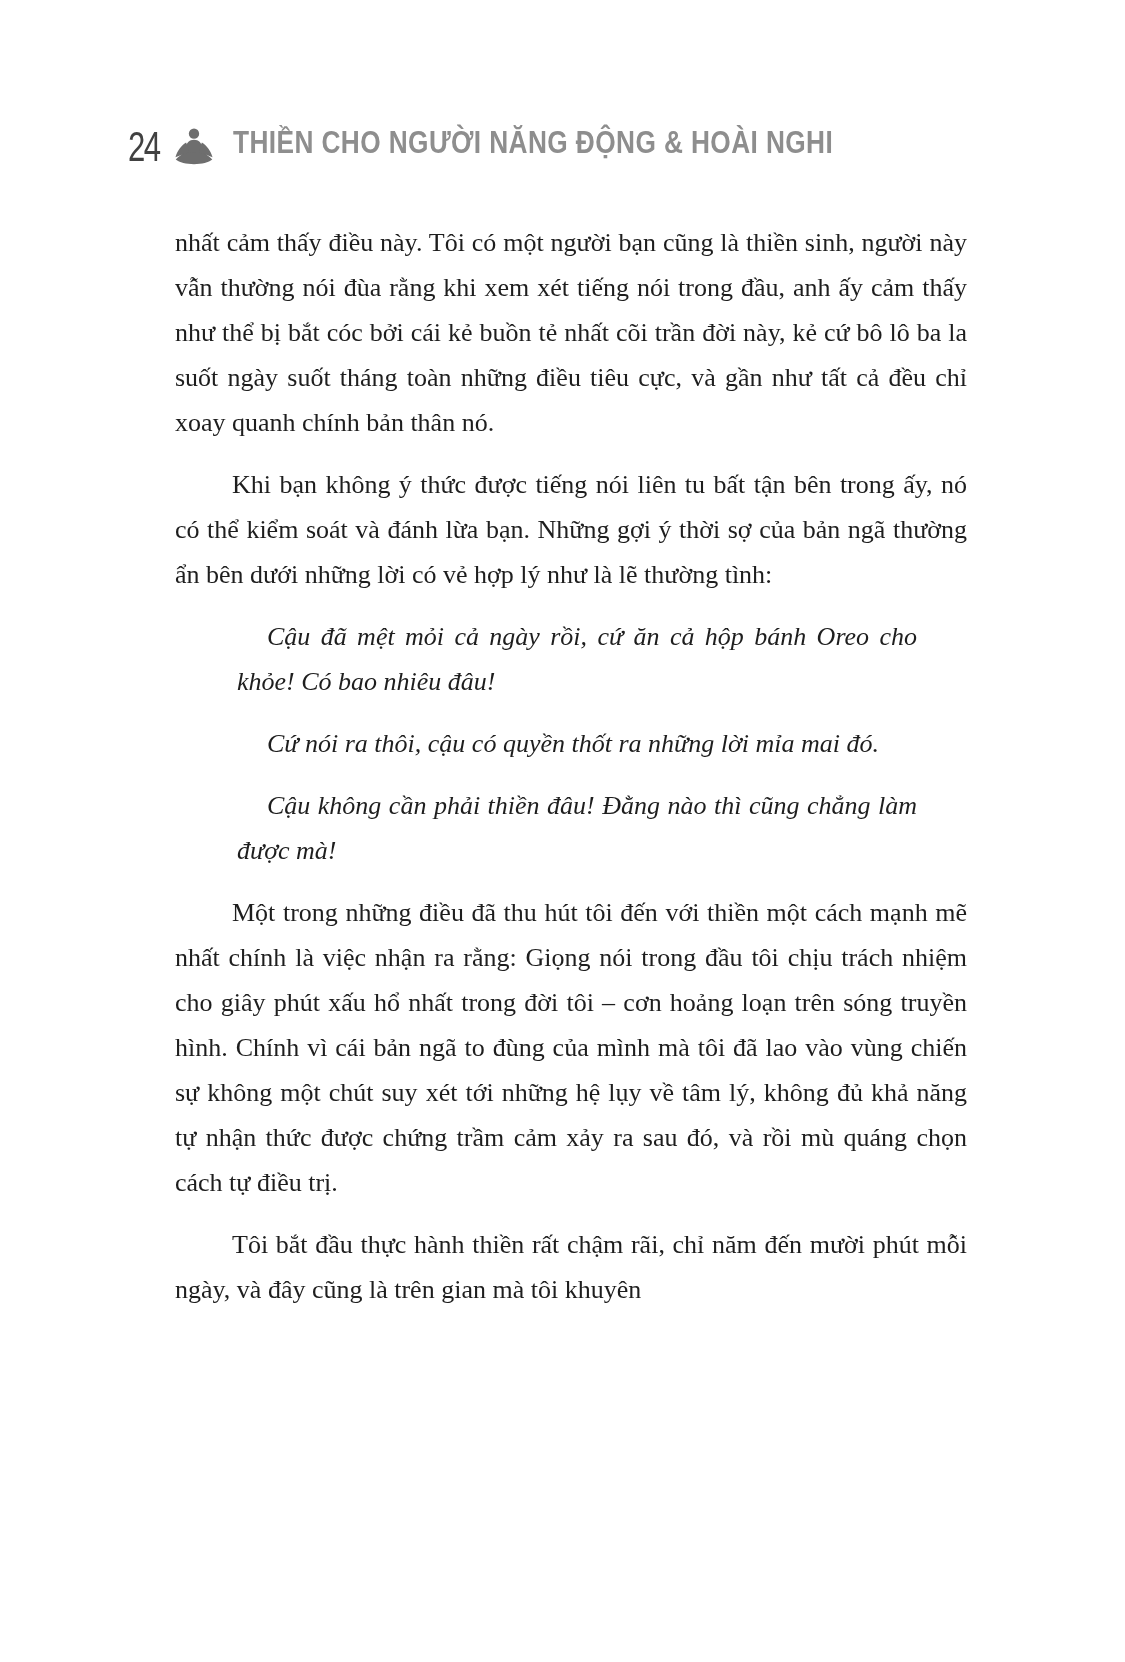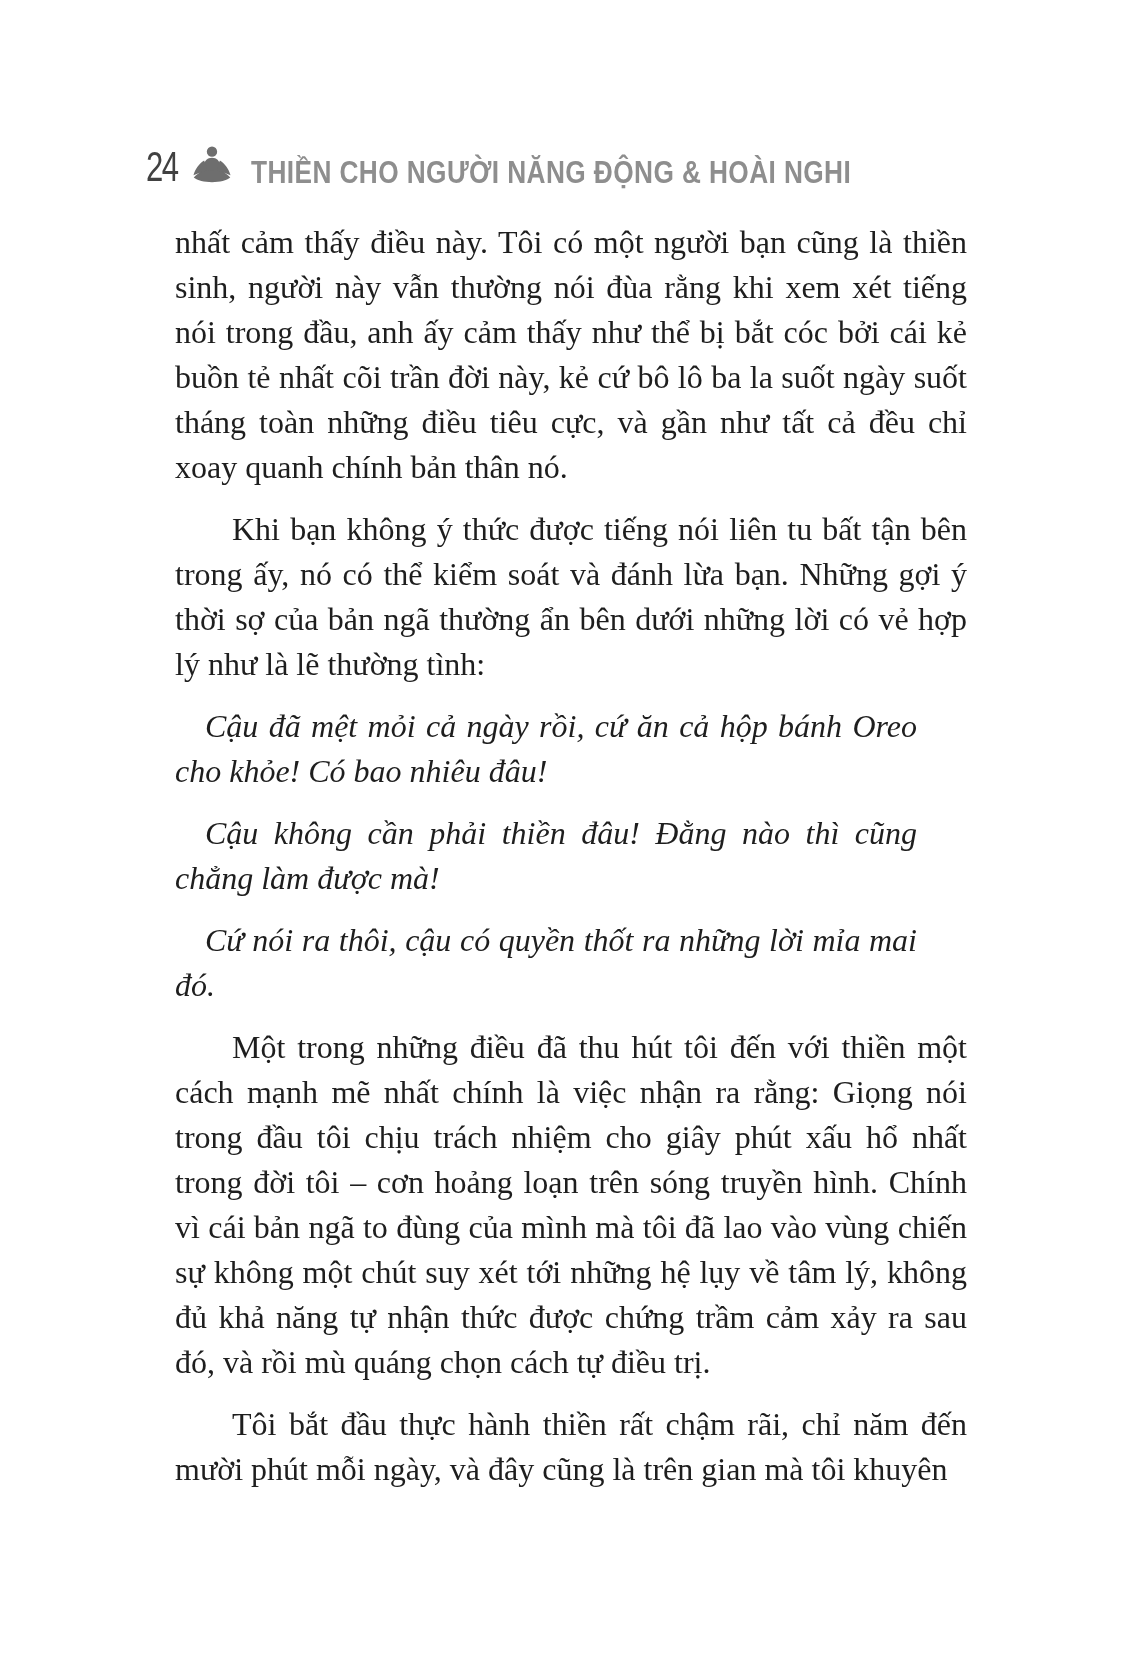--- a/index.html
+++ b/index.html
@@ -7,26 +7,25 @@
   .page {
     position: relative;
     width: 1125px;
     height: 1662px;
     background: #ffffff;
     overflow: hidden;
     font-family: "Liberation Serif", "DejaVu Serif", serif;
   }
   .running-head {
     position: absolute;
-    top: 136px;
+    top: 126px;
     left: 128px;
     display: flex;
-    align-items: flex-end;
+    align-items: flex-start;
     height: 52px;
-    margin-left: 18px;
   }
   .page-number {
     font-family: "Liberation Sans", "DejaVu Sans", sans-serif;
     font-size: 42px;
     font-weight: 400;
     color: #414141;
     letter-spacing: -2px;
     transform: scaleX(0.74);
     transform-origin: left center;
     line-height: 1;
@@ -43,28 +42,29 @@
     transform: scaleX(0.82);
     transform-origin: left center;
     line-height: 1;
   }
   .body-text {
     position: absolute;
     top: 220px;
     left: 175px;
     width: 792px;
     color: #1e1e1e;
-    font-size: 32px;
+    font-size: 26px;
     line-height: 45px;
     text-align: justify;
   }
   p.para { margin-bottom: 17px; }
   p.para.indent { text-indent: 57px; }
   p.quote {
     font-style: italic;
+    margin-left: 62px;
     margin-right: 50px;
     text-indent: 30px;
     margin-bottom: 17px;
     text-align: justify;
   }
 </style>
 </head>
 <body>
 
 <div class="page">
@@ -82,19 +82,19 @@
         </g>
       </svg>
     </span>
     <span class="running-title">THIỀN CHO NGƯỜI NĂNG ĐỘNG &amp; HOÀI NGHI</span>
   </div>
 
   <div class="body-text">
     <p class="para">nhất cảm thấy điều này. Tôi có một người bạn cũng là thiền sinh, người này vẫn thường nói đùa rằng khi xem xét tiếng nói trong đầu, anh ấy cảm thấy như thể bị bắt cóc bởi cái kẻ buồn tẻ nhất cõi trần đời này, kẻ cứ bô lô ba la suốt ngày suốt tháng toàn những điều tiêu cực, và gần như tất cả đều chỉ xoay quanh chính bản thân nó.</p>
     <p class="para indent">Khi bạn không ý thức được tiếng nói liên tu bất tận bên trong ấy, nó có thể kiểm soát và đánh lừa bạn. Những gợi ý thời sợ của bản ngã thường ẩn bên dưới những lời có vẻ hợp lý như là lẽ thường tình:</p>
     <p class="quote">Cậu đã mệt mỏi cả ngày rồi, cứ ăn cả hộp bánh Oreo cho khỏe! Có bao nhiêu đâu!</p>
+    <p class="quote">Cứ nói ra thôi, cậu có quyền thốt ra những lời mỉa mai đó.</p>
     <p class="quote">Cậu không cần phải thiền đâu! Đằng nào thì cũng chẳng làm được mà!</p>
-    <p class="quote">Cứ nói ra thôi, cậu có quyền thốt ra những lời mỉa mai đó.</p>
     <p class="para indent">Một trong những điều đã thu hút tôi đến với thiền một cách mạnh mẽ nhất chính là việc nhận ra rằng: Giọng nói trong đầu tôi chịu trách nhiệm cho giây phút xấu hổ nhất trong đời tôi – cơn hoảng loạn trên sóng truyền hình. Chính vì cái bản ngã to đùng của mình mà tôi đã lao vào vùng chiến sự không một chút suy xét tới những hệ lụy về tâm lý, không đủ khả năng tự nhận thức được chứng trầm cảm xảy ra sau đó, và rồi mù quáng chọn cách tự điều trị.</p>
     <p class="para indent">Tôi bắt đầu thực hành thiền rất chậm rãi, chỉ năm đến mười phút mỗi ngày, và đây cũng là trên gian mà tôi khuyên</p>
   </div>
 
 </div>
 
 </body></html>

